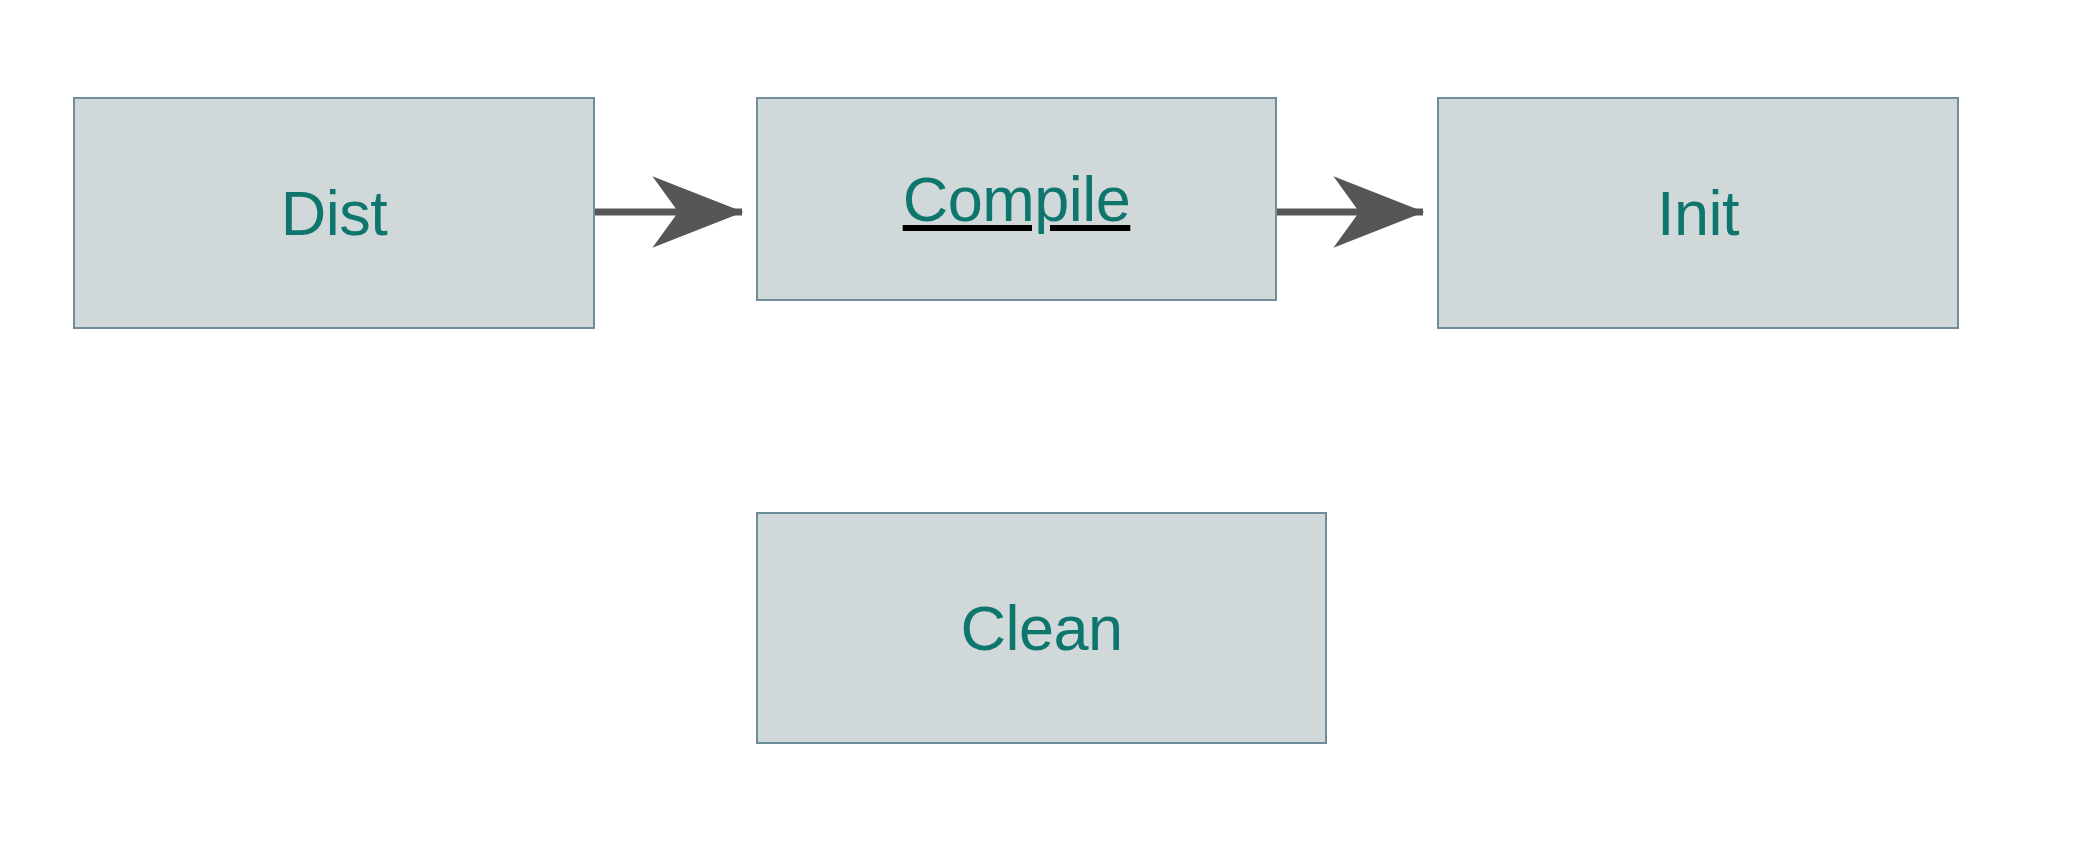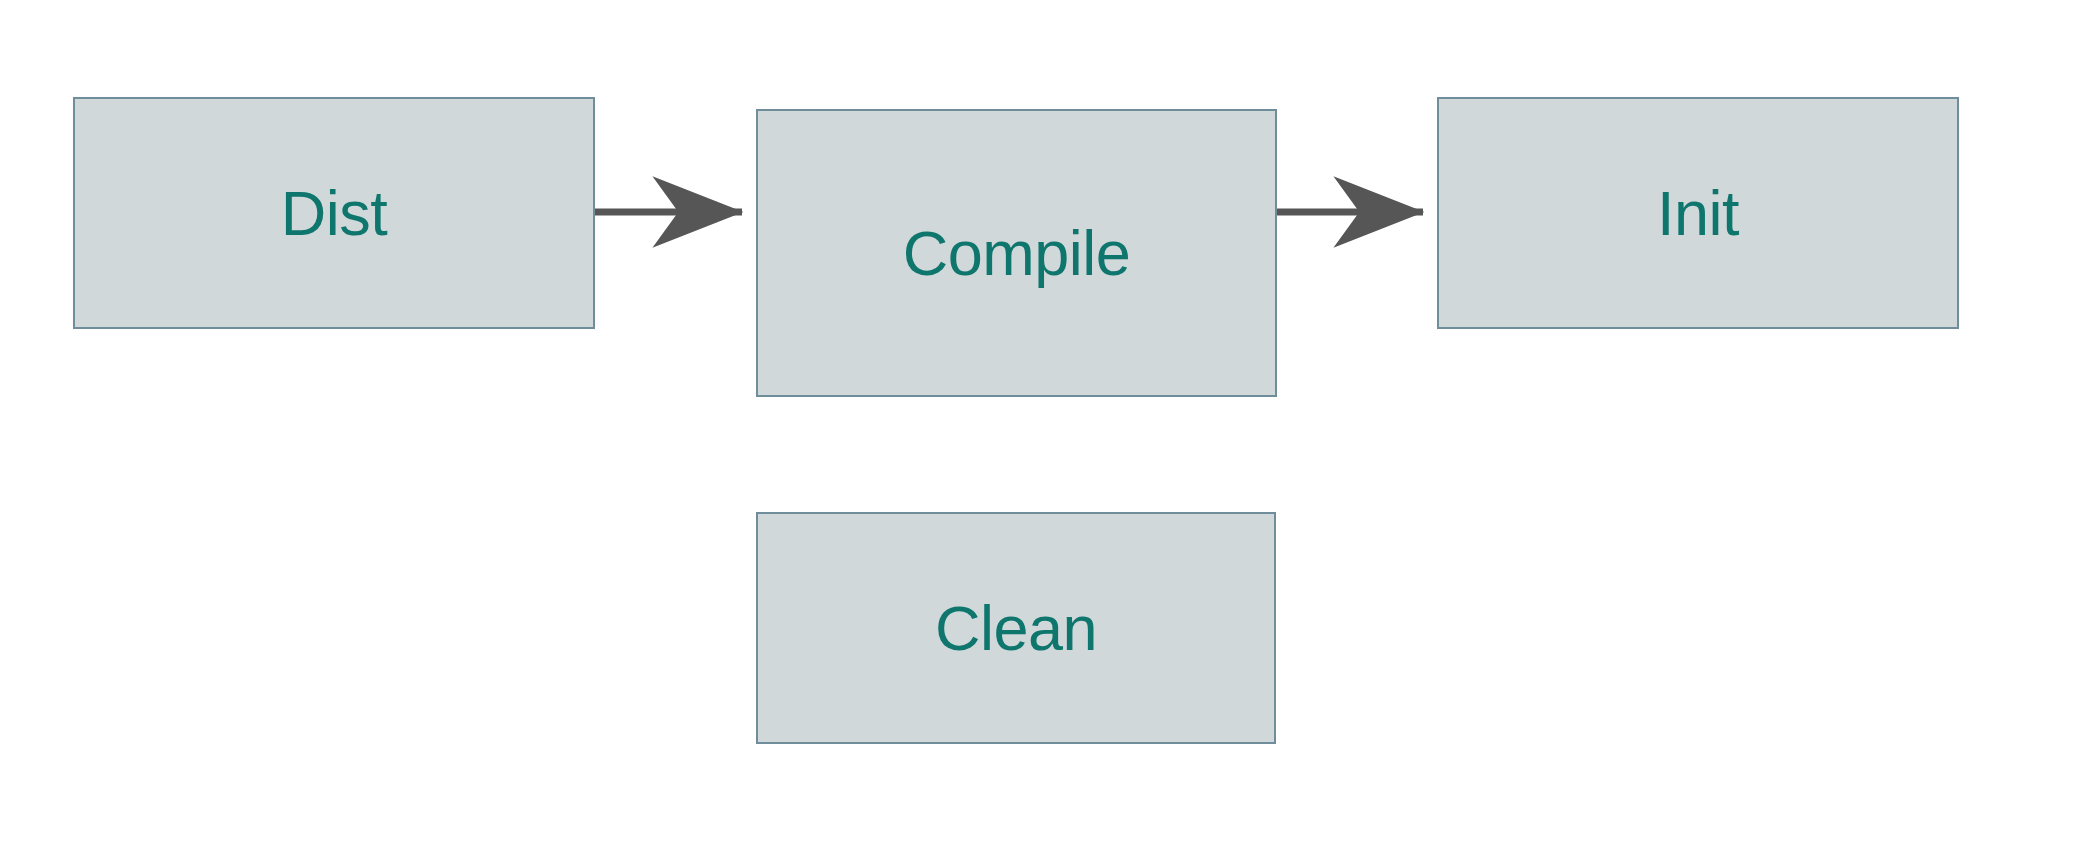--- a/index.html
+++ b/index.html
@@ -66,25 +66,25 @@
 
     <g>
       <line x1="1277" y1="212" x2="1423" y2="212" stroke="#565656" stroke-width="7" marker-end="url(#arrowBarb)"></line>
     </g>
   </svg>
 
   <div class="node" style="left:73px; top:97px; width:522px; height:232px;">
     <span class="node-label">Dist</span>
   </div>
 
-  <div class="node" style="left:756px; top:109px; width:521px; height:288px;">
+  <div class="node" style="left:756px; top:97px; width:521px; height:204px;text-decoration:underline;">
     <span class="node-label">Compile</span>
   </div>
 
   <div class="node" style="left:1437px; top:97px; width:522px; height:232px;text-align:right;">
     <span class="node-label">Init</span>
   </div>
 
-  <div class="node" style="left:756px; top:512px; width:520px; height:232px;">
+  <div class="node" style="left:756px; top:512px; width:571px; height:232px;">
     <span class="node-label">Clean</span>
   </div>
 
 </div>
 
 </body></html>

